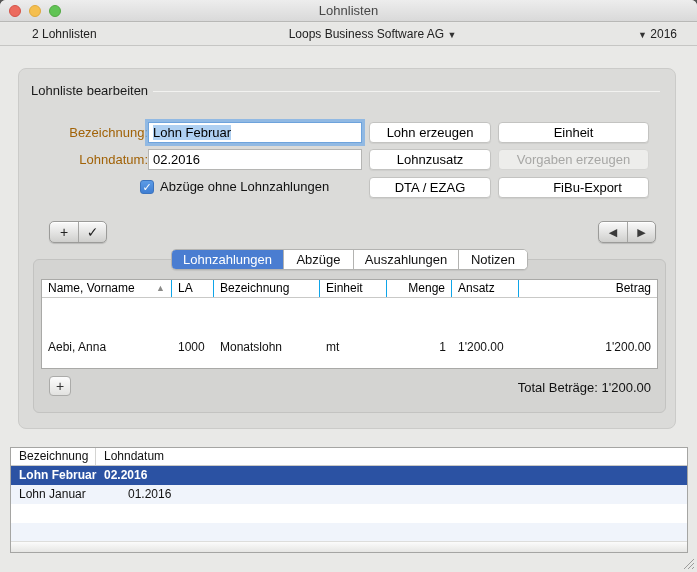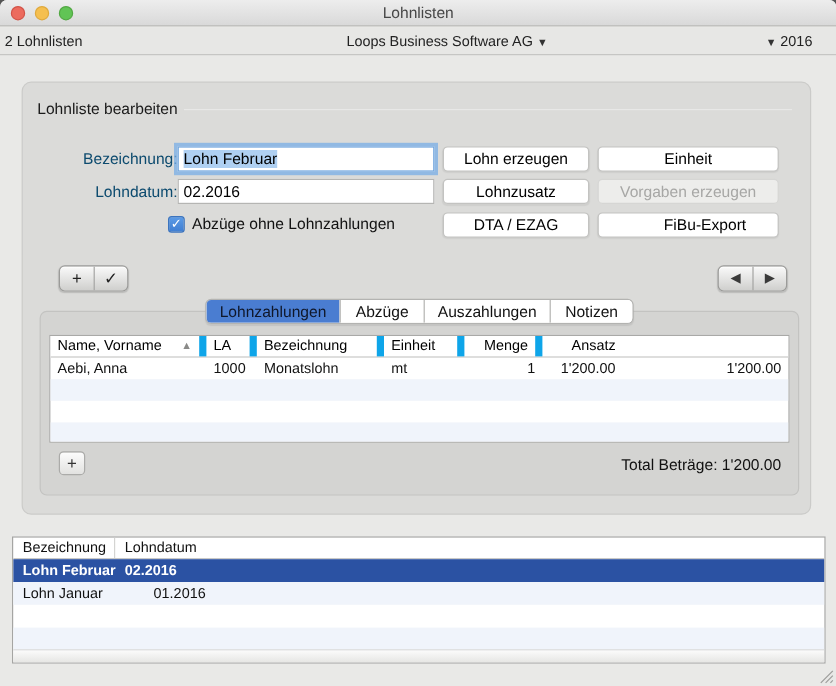--- a/index.html
+++ b/index.html
@@ -16,33 +16,33 @@
   .traffic { position:absolute; top:5px; width:12px; height:12px; border-radius:50%; }
   .tl-close { left:9px;  background:#EC6B5E; border:1px solid #D35348; }
   .tl-min   { left:29px; background:#F5BF4F; border:1px solid #DFA93D; }
   .tl-zoom  { left:49px; background:#61C455; border:1px solid #52A843; }
   .win-title { position:absolute; left:0; right:0; top:0; height:22px; line-height:22px;
                text-align:center; color:#474747; font-size:13px; }
 
   
   .toolbar { position:absolute; left:0; top:23px; width:100%; height:23px;
              background:#E7E7E5; border-bottom:1px solid #C6C6C4; font-size:12px; color:#222; }
-  .tb-left   { position:absolute; left:4px; top:0; line-height:23px; }
+  .tb-left   { position:absolute; left:32px; top:0; line-height:23px; }
   .tb-center { position:absolute; left:0; right:0; top:0; line-height:23px; text-align:center; cursor:default;padding-left:48px; }
   .tb-right  { position:absolute; right:20px; top:0; line-height:23px; }
   .dd-arrow { font-size:9px; color:#333; }
 
   
   .panel { position:absolute; left:18px; top:68px; width:658px; height:361px;
            background:#DBDBD9; border:1px solid #CBCBC9; border-radius:8px; }
   .section-title { position:absolute; left:12px; top:14px; font-size:13px; color:#1A1A1A; }
   .etched { position:absolute; left:134px; right:15px; top:22px; height:1px;
             background:#BDBDBB; border-bottom:1px solid #F2F2F0; }
 
-  .flabel { position:absolute; width:104px; text-align:right; line-height:21px; font-size:13px; color:#0c4a6e; }
+  .flabel { position:absolute; width:104px; text-align:right; line-height:21px; font-size:13px; color:#a16207; }
   .tfield { position:absolute; left:129px; width:214px; height:21px; background:#FFF;
             border:1px solid #B5B5B3; font-size:13px; line-height:19px; padding:0 4px; color:#000; }
   .tfield.focused { border:1px solid #6EA3DC; box-shadow:0 0 0 3px rgba(120,173,230,.75); }
   .sel-text { background:#AFD0F2; }
 
   .btn { position:absolute; height:21px; background:#FFF; border:1px solid #C3C3C1;
          border-radius:4px; font-size:13px; color:#000; text-align:center; line-height:19px;
          box-shadow:0 1px 1px rgba(0,0,0,.06); cursor:default;
          font-family:"Liberation Sans", sans-serif; }
   .btn.col1 { left:350px; width:122px; }
@@ -62,32 +62,32 @@
   .seg.arrows > div { font-size:11px; color:#3A3A3A; }
 
   
   .well { position:absolute; left:14px; top:190px; width:633px; height:154px;
           background:#D4D4D2; border:1px solid #C3C3C1; border-radius:6px; }
   .tabbar { position:absolute; left:152px; top:180px; height:21px; display:flex;
             border:1px solid #B3B3B1; border-radius:5px; overflow:hidden; background:#FFF;
             box-shadow:0 1px 1px rgba(0,0,0,.08); }
   .tab { height:19px; line-height:19px; text-align:center; font-size:13px; color:#111; background:#FFF; }
   .tab + .tab { border-left:1px solid #B3B3B1; }
-  .tab.active { background:#4A7DD1; color:#0f172a; }
+  .tab.active { background:#4A7DD1; color:#ffffff; }
 
   .postable { position:absolute; left:22px; top:210px; width:617px; height:90px;
               background:#FFF; border:1px solid #A9A9A7; font-size:12px; overflow:hidden; }
   .pt-header { display:flex; height:18px; border-bottom:1px solid #C9C9C7; background:#FFF; }
-  .pt-header > div { line-height:17px; padding:0 6px; color:#000; border-right:6px solid #0ea5e9; position:relative; }
+  .pt-header > div { line-height:17px; padding:0 6px; color:#000; border-right:1px solid #0ea5e9; position:relative; }
   .pt-header > div:last-child { border-right:none; }
-  .pt-row { display:flex; height:18px; }
+  .pt-row { display:flex; height:18px;margin-top:40px; }
   .pt-row > div { line-height:18px; padding:0 6px; overflow:hidden; white-space:nowrap; }
   .alt { background:#F0F4FB;gap:24px; }
   .c1{width:130px;} .c2{width:42px;} .c3{width:106px;} .c4{width:67px;}
-  .c5{width:65px;text-align:right;} .c6{width:67px;text-align:right;} .c7{width:138px;text-align:right;}
+  .c5{width:65px;text-align:right;} .c6{width:67px;text-align:left;} .c7{width:138px;text-align:right;}
   .sort-ind { position:absolute; right:6px; top:0; font-size:9px; color:#8A8A88; line-height:17px; }
 
   .plus-btn { position:absolute; left:30px; top:307px; width:22px; height:20px;
               background:linear-gradient(180deg,#FCFCFC,#E2E2E0); border:1px solid #ABABA9;
               border-radius:4px; text-align:center; line-height:18px; font-size:14px; color:#333; }
   .total { position:absolute; right:24px; top:311px; font-size:13px; color:#111; }
 
   
   .list { position:absolute; left:10px; top:447px; width:678px; height:106px;
           background:#FFF; border:1px solid #A5A5A3; font-size:12px; overflow:hidden; }
@@ -166,20 +166,21 @@
     </div>
 
     <div class="postable">
       <div class="pt-header">
         <div class="c1"><span>Name, Vorname</span><span class="sort-ind">▲</span></div>
         <div class="c2">LA</div>
         <div class="c3">Bezeichnung</div>
         <div class="c4">Einheit</div>
         <div class="c5">Menge</div>
         <div class="c6">Ansatz</div>
+        <div class="c7">Betrag</div>
       </div>
       <div class="pt-row">
         <div class="c1">Aebi, Anna</div>
         <div class="c2">1000</div>
         <div class="c3">Monatslohn</div>
         <div class="c4">mt</div>
         <div class="c5">1</div>
         <div class="c6">1'200.00</div>
         <div class="c7">1'200.00</div>
       </div>

